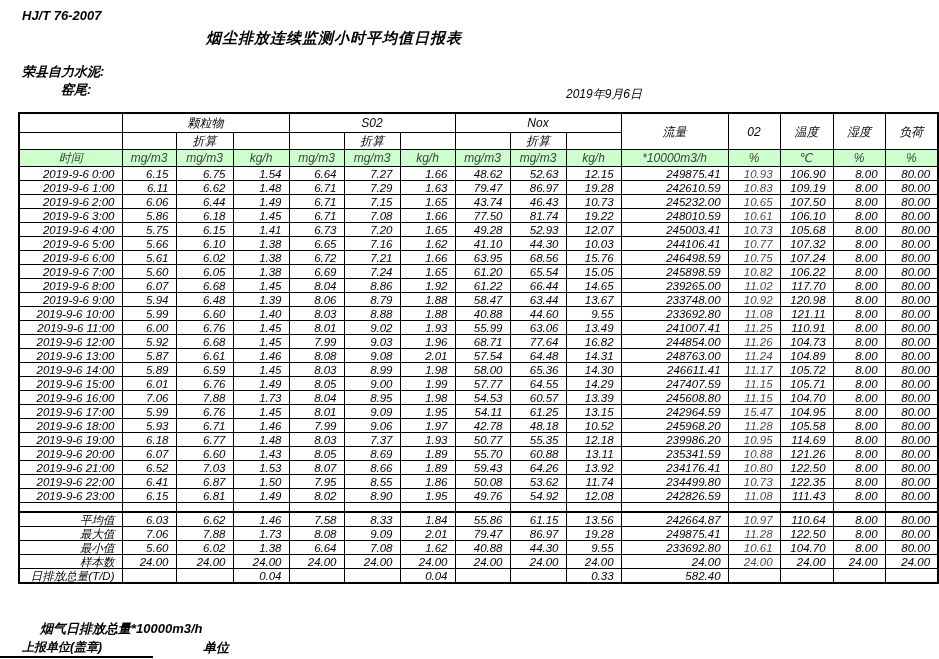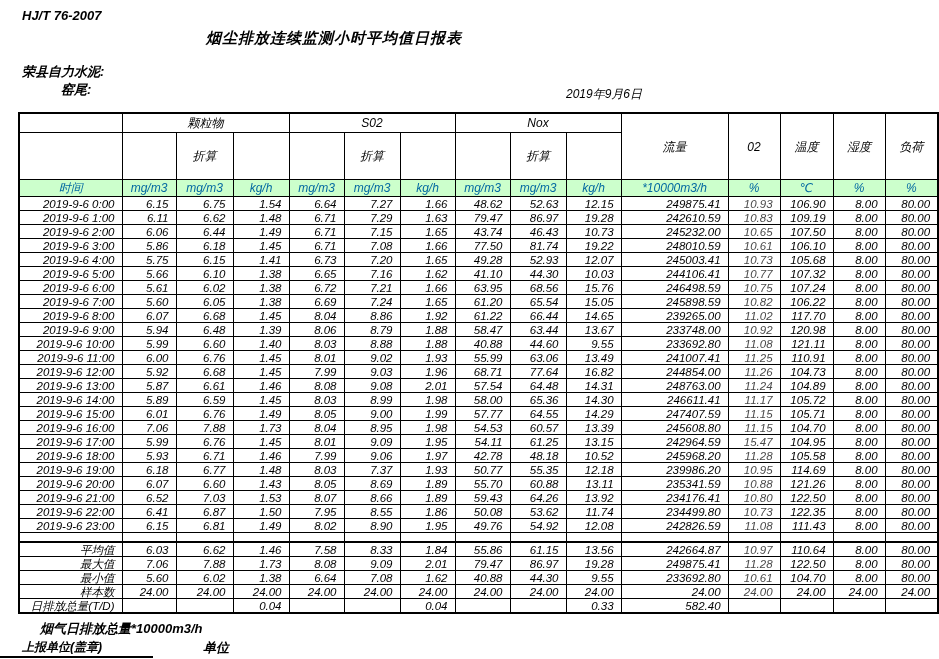--- a/index.html
+++ b/index.html
@@ -9,23 +9,23 @@
   .std{left:22px;top:8px;font-size:13px;font-weight:bold;}
   .title{left:206px;top:29px;font-size:15px;font-weight:bold;letter-spacing:1px;text-align:center;}
   .company{left:22px;top:63px;font-size:13px;font-weight:bold;}
   .location{left:22px;top:81px;font-size:13px;font-weight:bold;margin-left:39px;}
   .date{left:566px;top:86px;font-size:12px;}
   table.report{position:absolute;left:18px;top:112px;width:919px;table-layout:fixed;
         border-collapse:collapse;border:2px solid #000;}
   table.report td{border:1px solid #000;overflow:hidden;white-space:nowrap;
         font-size:11.5px;line-height:12px;height:13px;padding:0 7px 0 0;text-align:right;}
   tr.hr1 td{height:18px;text-align:center;padding:0;font-size:12px;}
-  tr.hr2 td{height:16px;text-align:center;padding:15px;font-size:12px;}
+  tr.hr2 td{height:16px;text-align:center;padding:0;font-size:12px;}
   tr.g td{height:16px;text-align:center;padding:0;font-size:12px;
-        background:#ccffcc;color:#0369a1;}
+        background:#ccffcc;color:#404040;}
   td.c-time{padding-right:9px;}
   td.c-o2{text-align:center;padding-right:0;color:#4a4a4a;}
   tr.spacer td{height:8px;}
   tr.summary-first td{border-top:2px solid #000;}
   td.c-label{padding-right:4px;}
   td.c-label-left{text-align:left;padding-left:2px;padding-right:0;}
   .f1{left:40px;top:620px;font-size:13px;font-weight:bold;}
   .f2{left:22px;top:639px;font-size:12px;font-weight:bold;}
   .f3{left:203px;top:639px;font-size:13px;font-weight:bold;}
   .bottom-line{left:0;top:656px;width:153px;height:2px;background:#000;}

